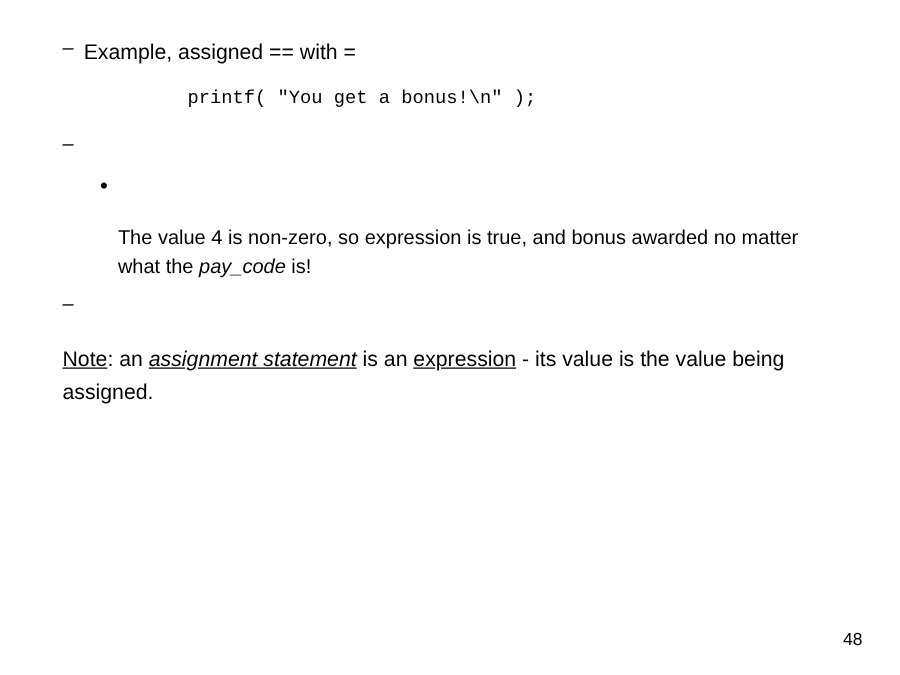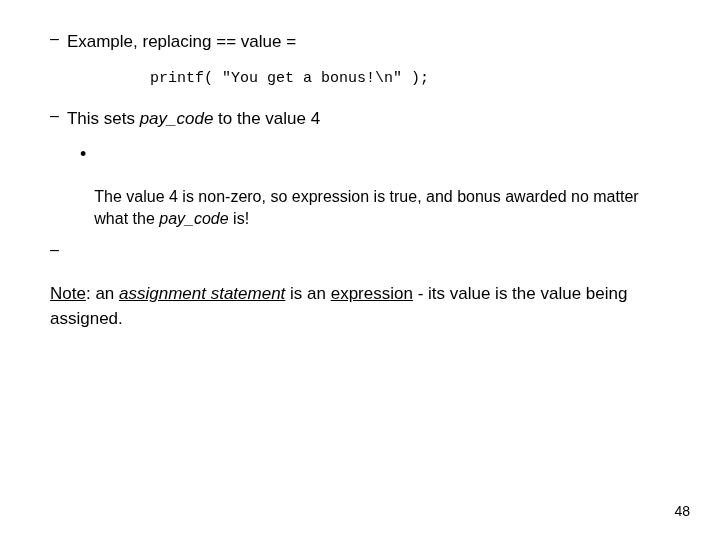--- a/index.html
+++ b/index.html
@@ -110,33 +110,30 @@
     }
   </style>
 </head>
 <body>
 
 <div class="slide-content">
 
   <div class="section bullet-main">
     <span class="bullet-dash">–</span>
     <span class="bullet-text">
-      <span>Example, replacing == </span><span>value =</span>
+      <span>Example, assigned == </span><span>with =</span>
     </span>
   </div>
 
   <div class="code-block">
     <span class="code-line indent2">printf( "You get a bonus!\n" );</span>
   </div>
 
   <div class="section bullet-main">
     <span class="bullet-dash">–</span>
-    <span class="bullet-text">
-      <span>This sets </span><span class="italic">pay_code</span><span> to the value 4</span>
-    </span>
   </div>
 
   <div class="bullet-sub">
     <span class="bullet-dot">•</span>
     <span class="bullet-sub-text">
       <span>The value 4 is non-zero, so expression is true, and bonus awarded no matter what the </span><span class="italic">pay_code</span><span> is!</span>
     </span>
   </div>
 
   <div class="section bullet-main">

